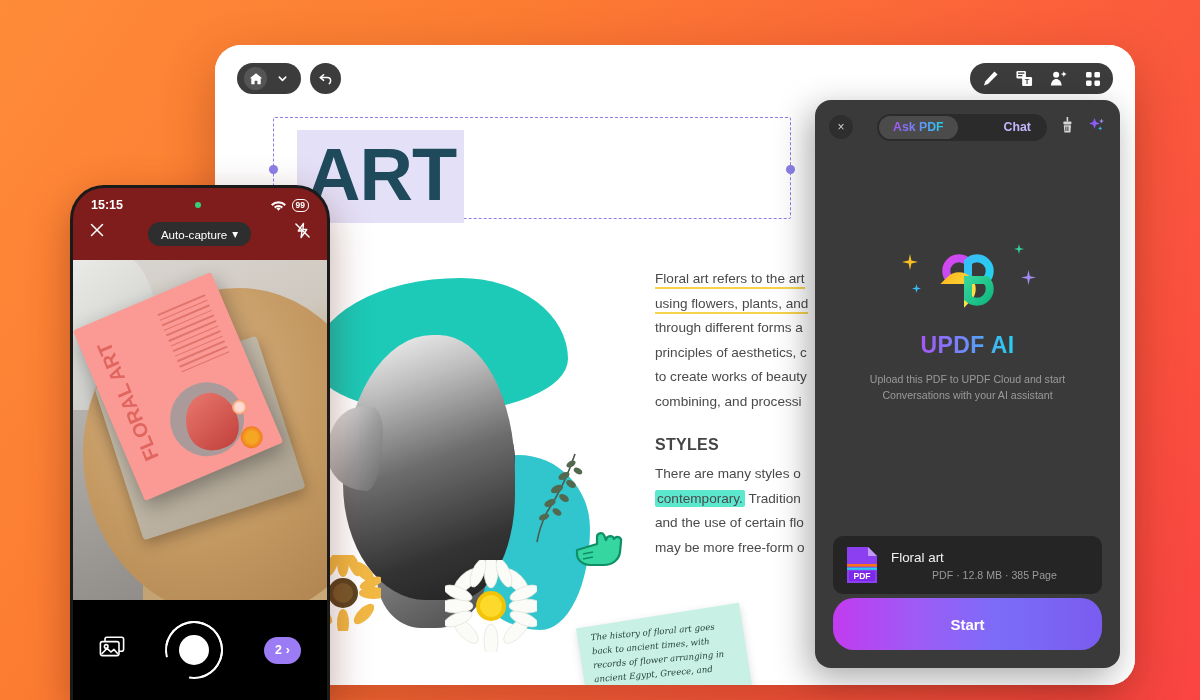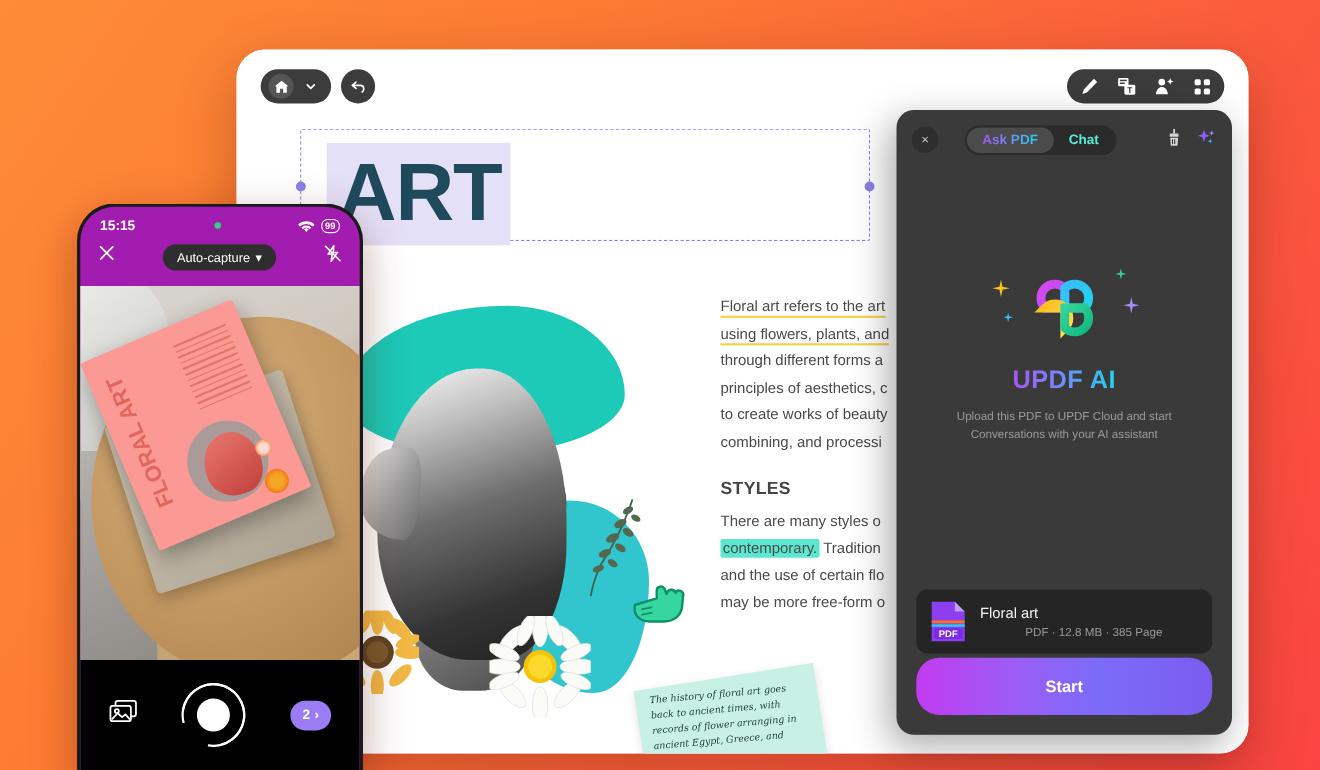--- a/index.html
+++ b/index.html
@@ -133,30 +133,30 @@
     overflow: hidden; z-index: 30;
   }
   .ai-head { height: 54px; display:flex; align-items:center; padding: 0 14px; gap: 10px; }
   .ai-close {
     width: 24px; height: 24px; border-radius: 50%;
     background: #2e2e2e; display:flex; align-items:center; justify-content:center;
     color:#cfcfcf; font-size:12px; flex:0 0 auto;
   }
   .seg {
     background: #2b2b2b; border-radius: 16px; height: 27px;
-    display: flex; align-items: center; padding: 2px; margin-left: 14px;
+    display: flex; align-items: center; padding: 2px; margin-left: 14px; gap: 32px;
   }
   .seg > div { height: 23px; padding: 0 14px; border-radius: 14px; display:flex; align-items:center;
                font-size: 12.3px; font-weight: 700; }
   .seg .on { background: #4b4b4b; }
   .grad-text {
     background: linear-gradient(90deg,#a855f7 0%, #6d8bfa 48%, #22d3ee 100%);
     -webkit-background-clip: text; background-clip: text; color: transparent;
   }
-  .seg .off { color: #5eead4; }
+  .seg .off { color: #c4b5fd; }
   .ai-head-icons { margin-left: auto; display:flex; align-items:center; gap: 13px; }
 
   .ai-body { position: relative; height: 430px; }
   .ai-hero { position:absolute; left:0; right:0; top: 88px; text-align:center; }
   .logo-wrap { position: relative; width: 76px; height: 76px; margin: 0 auto 14px auto; }
   .spark { position:absolute; }
   .ai-title { font-size: 23px; font-weight: 700; letter-spacing: .4px; }
   .ai-sub { margin-top: 12px; font-size: 10.6px; line-height: 16px; color: #9a9a9a; }
 
   .file-card {
@@ -173,21 +173,21 @@
     background: linear-gradient(90deg,#c23bf0 0%, #9d5cf5 32%, #7b6cf8 62%, #7a5cf0 100%);
     display:flex; align-items:center; justify-content:center;
     color:#fff; font-size: 15px; font-weight: 700;
     border: none; cursor: pointer;
   }
 
   
   .phone {
     position: absolute; left: 70px; top: 185px;
     width: 260px; height: 515px;
-    background: #a21caf;
+    background: #7f1d1d;
     border-radius: 34px 34px 0 0;
     box-shadow: 0 14px 40px rgba(80,15,0,.36);
     overflow: hidden; z-index: 40;
     border: 3px solid #1a1a1a; border-bottom: none;
   }
   .ph-status {
     height: 34px; display:flex; align-items:center; padding: 0 18px;
     color:#fff; font-size: 12.5px; font-weight: 600;
   }
   .ph-dot { width:6px;height:6px;border-radius:50%;background:#35d07f; margin-left: 72px; }

